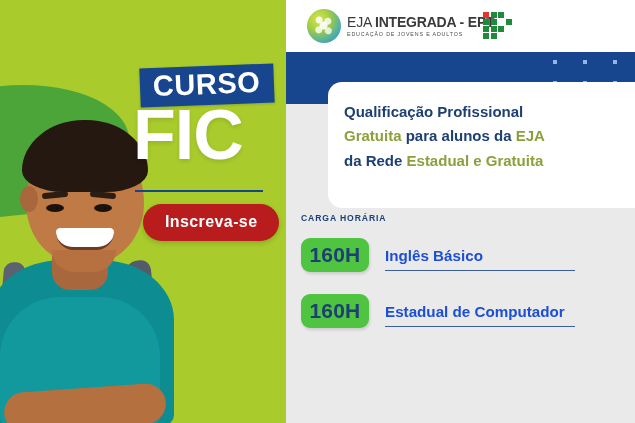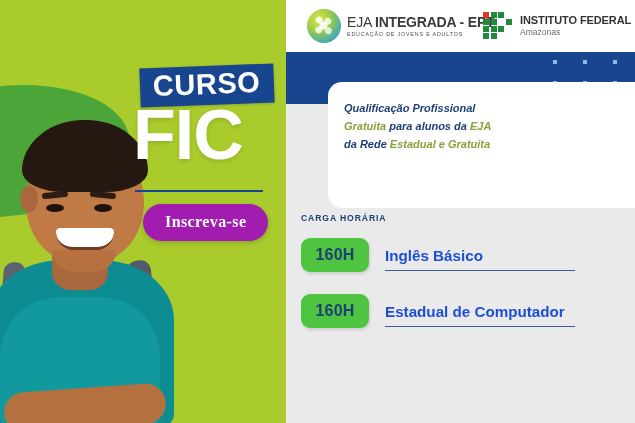--- a/index.html
+++ b/index.html
@@ -161,25 +161,25 @@
     text-shadow: 0 2px 4px rgba(0,0,0,.12);
   }
   #divider-line {
     position: absolute; left: 2px; top: 124px;
     width: 128px; height: 2px;
     background: #17468f;
   }
   #inscreva-btn {
     position: absolute; left: 10px; top: 138px;
     padding: 9px 22px 10px;
-    background: #a21caf;
+    background: #b91c1c;
     color: #ffffff;
     border: none;
     border-radius: 22px;
-    font-family: Liberation Serif, serif;
+    font-family: Liberation Sans, sans-serif;
     font-size: 16px;
     font-weight: bold;
     letter-spacing: .4px;
     cursor: pointer;
     box-shadow: 0 2px 5px rgba(0,0,0,.18);
   }
 
   
   #right-panel {
     position: absolute; left: 286px; top: 0;
@@ -258,25 +258,24 @@
 
   
   #desc-card {
     position: absolute; left: 328px; top: 82px;
     width: 307px; height: 126px;
     background: #ffffff;
     border-radius: 14px 0 0 14px;
     padding: 18px 18px 0 16px;
   }
   #desc-text {
-    font-size: 11px;
+    font-size: 15px;
     font-weight: bold;
     line-height: 1.62;
     color: #1d3f73;
-    font-style: italic;
   }
   #desc-text .hl { color: #8aa03b; text-align: center; }
 
   
   #carga-label {
     position: absolute; left: 301px; top: 213px;
     font-size: 8.6px; font-weight: bold; color: #1d3f73;
     letter-spacing: .9px;
   }
   .course-row {
@@ -287,21 +286,21 @@
   #course-0 { top: 232px; }
   #course-1 { top: 288px; }
   #course-2 { top: 344px; }
 
   .badge {
     width: 68px; height: 34px;
     background: #4ec441;
     border-radius: 9px;
     display: flex; align-items: center; justify-content: center;
     color: #1d3f73;
-    font-size: 16px; font-weight: bold;
+    font-size: 21px; font-weight: bold;
     letter-spacing: .2px;
     box-shadow: 1px 2px 3px rgba(0,0,0,.13);
     flex: none;
   }
   .course-name {
     font-size: 15.2px; font-weight: bold; color: #1d4ed8;
     white-space: nowrap;
   }
   .row-underline {
     position: absolute;
@@ -384,24 +383,20 @@
       <span></span>
       <span></span>
       <span></span>
       <span></span>
       <span class="off"></span>
       <span></span>
       <span></span>
       <span class="off"></span>
       <span class="off"></span>
     </div>
-    <div id="if-words">
-      <div id="if-title">INSTITUTO FEDERAL</div>
-      <div id="if-sub">Amazonas</div>
-    </div>
   </div>
 
   <div id="desc-card">
     <div id="desc-text">
       <span>Qualificação Profissional</span><br>
       <span class="hl">Gratuita</span><span> para alunos da </span><span class="hl">EJA</span><br>
       <span>da Rede </span><span class="hl">Estadual e Gratuita</span><br>
     </div>
   </div>
 

